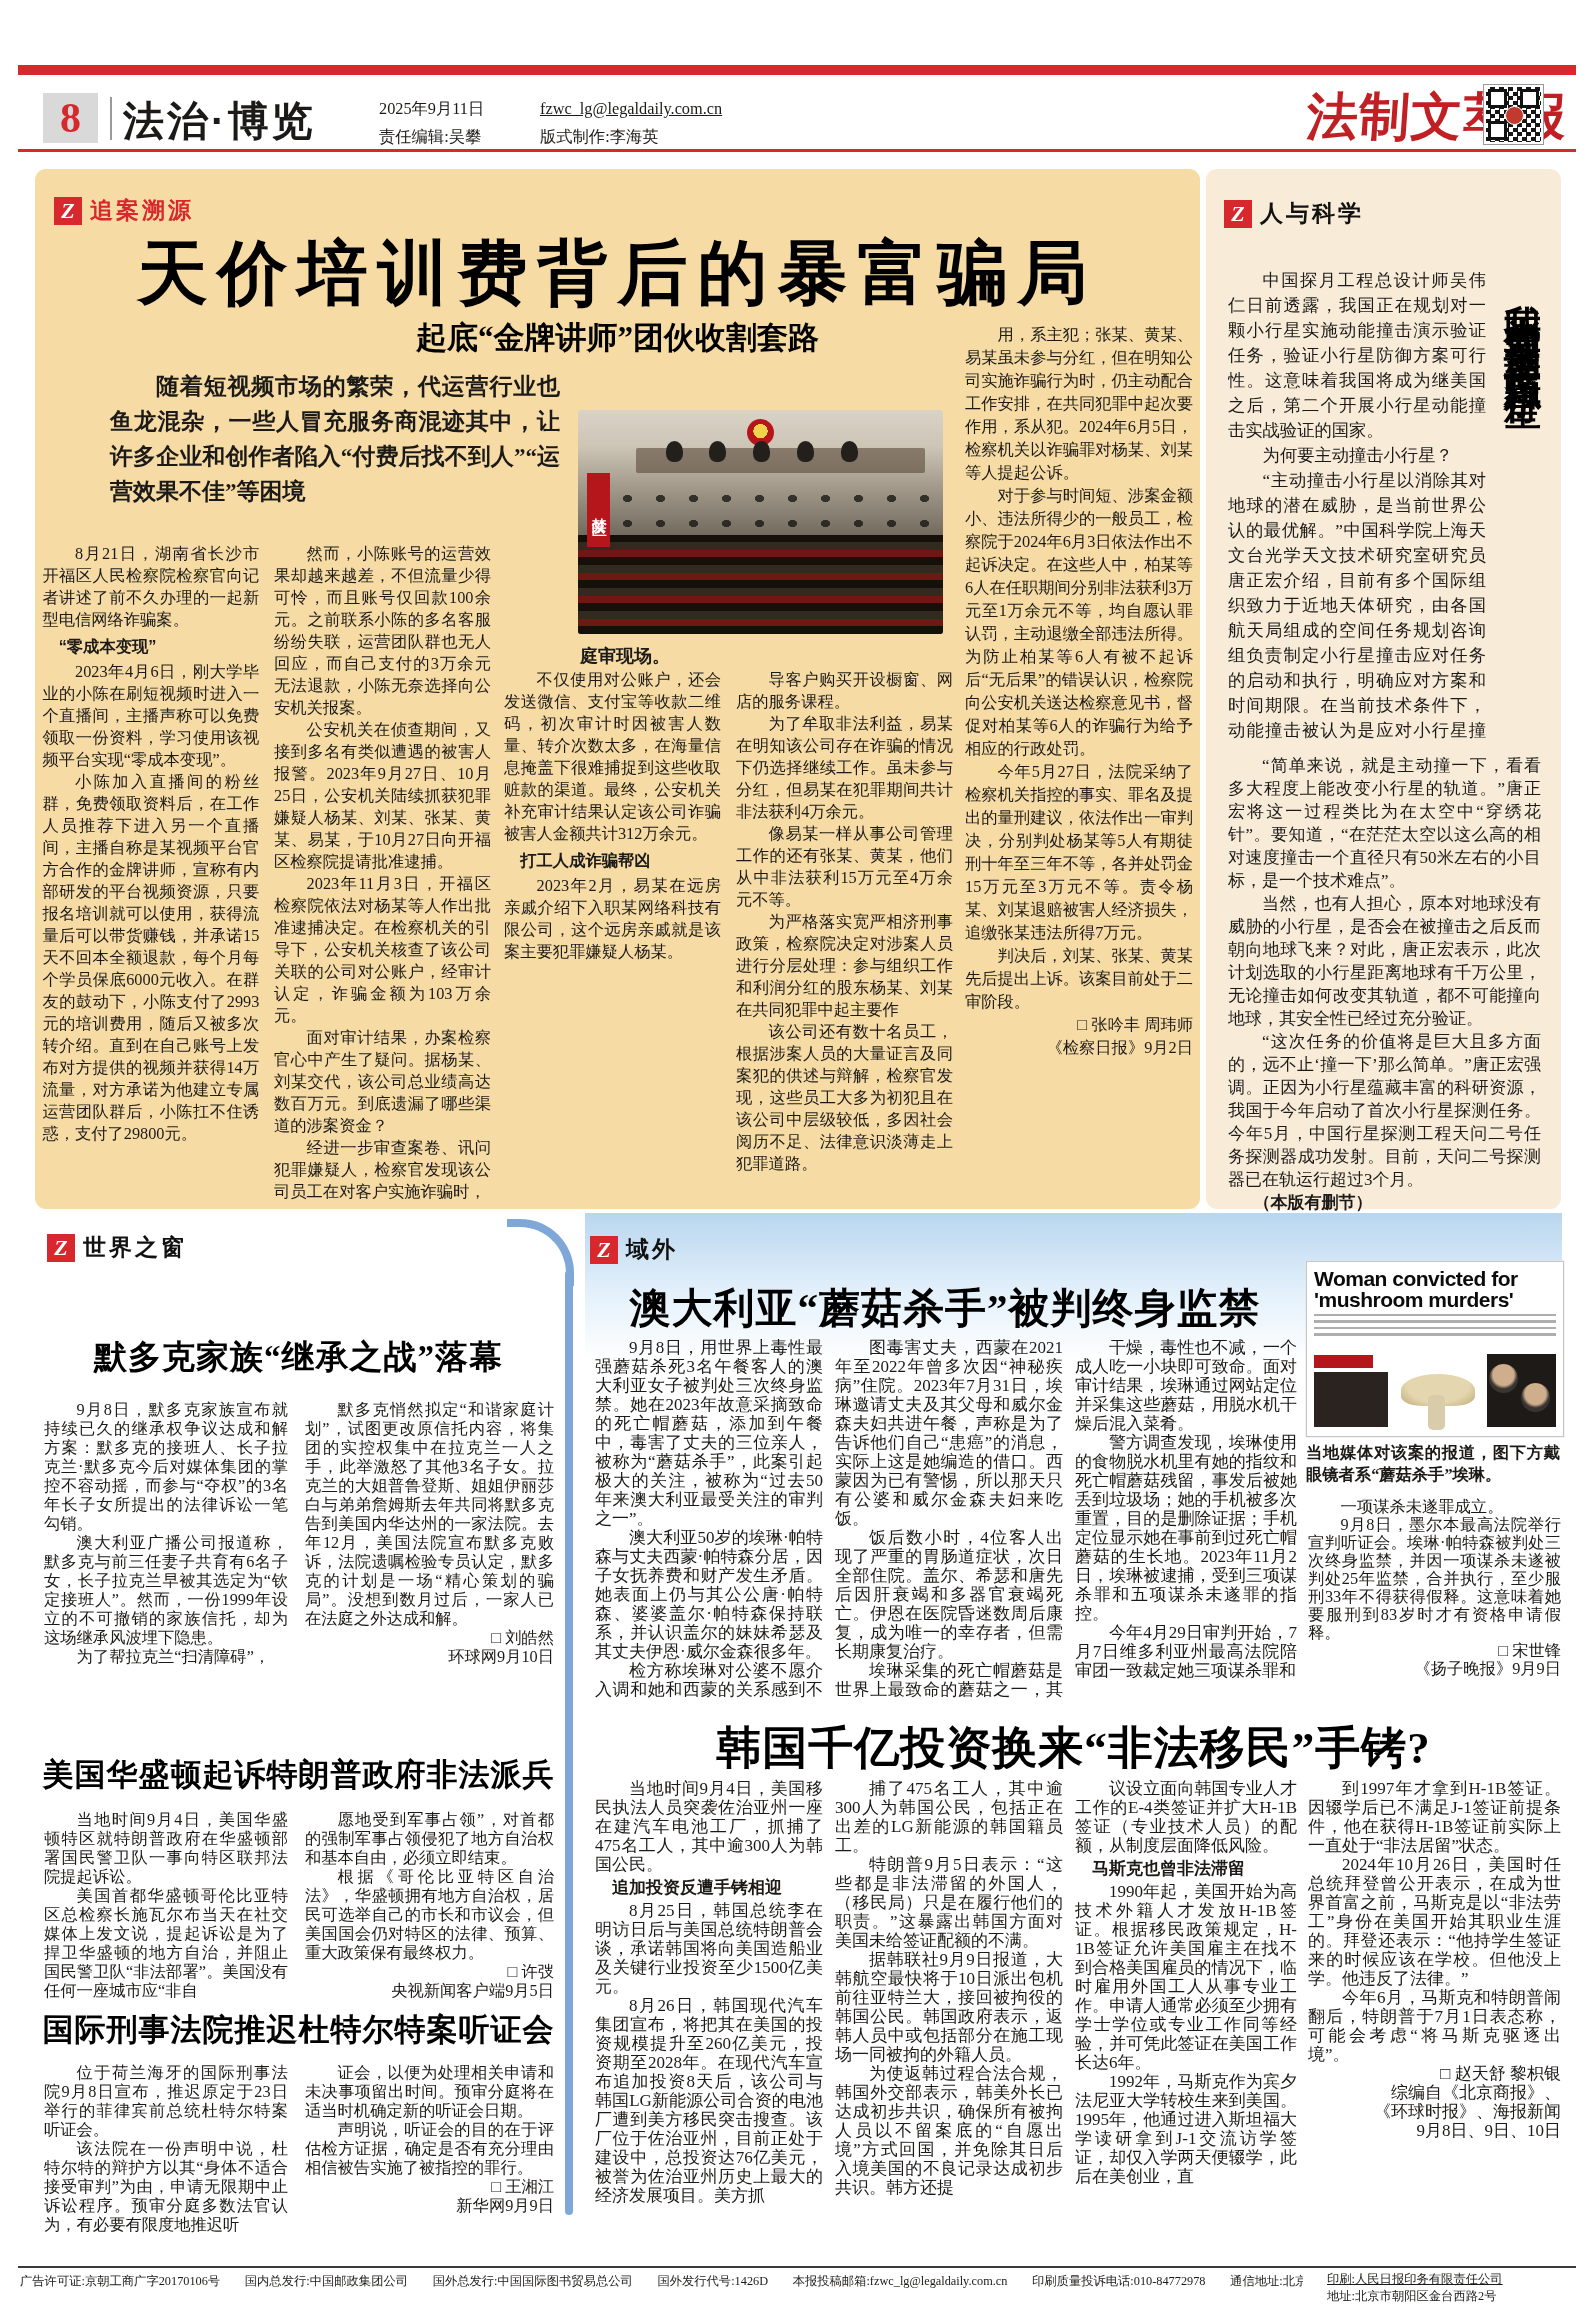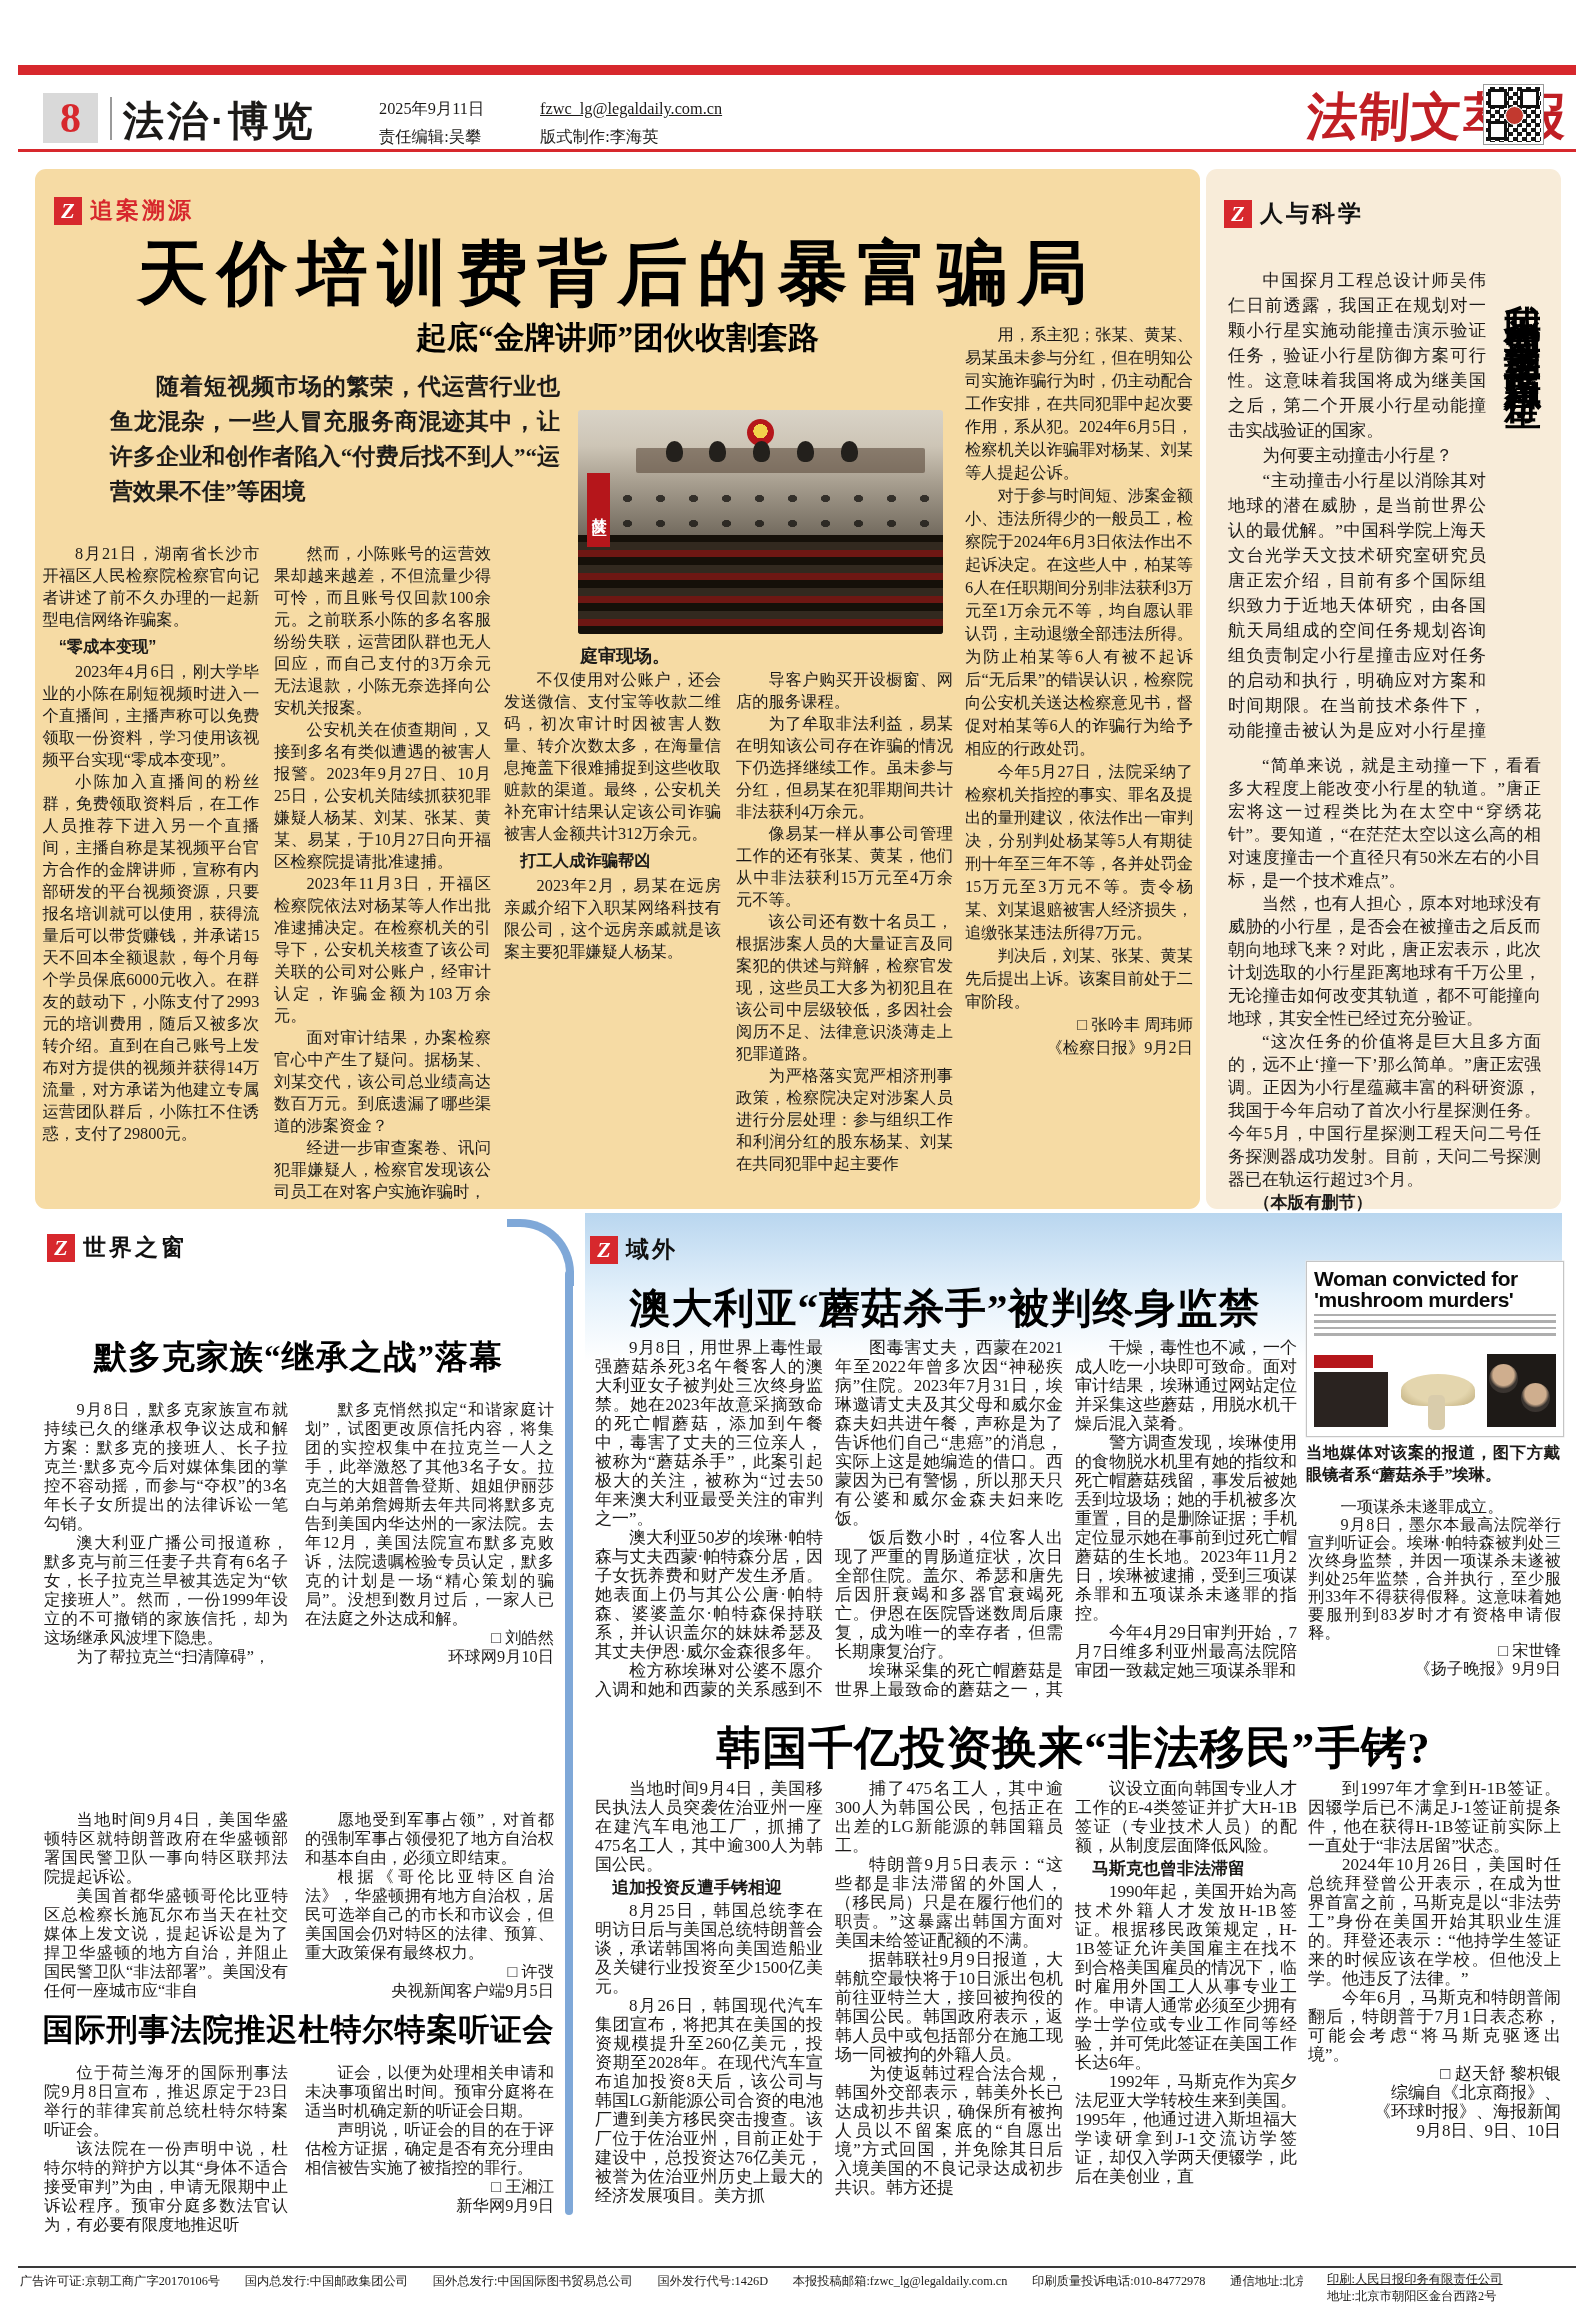--- a/index.html
+++ b/index.html
@@ -141,22 +141,22 @@
       </div>
     <div class="col main-cols" style="left:469px;top:500px;width:217px;height:538px;">
         <p class="para">不仅使用对公账户，还会发送微信、支付宝等收款二维码，初次审计时因被害人数量、转介次数太多，在海量信息掩盖下很难捕捉到这些收取赃款的渠道。最终，公安机关补充审计结果认定该公司诈骗被害人金额共计312万余元。</p>
         <p class="para sub">打工人成诈骗帮凶</p>
         <p class="para">2023年2月，易某在远房亲戚介绍下入职某网络科技有限公司，这个远房亲戚就是该案主要犯罪嫌疑人杨某。</p>
       </div>
     <div class="col main-cols" style="left:701px;top:500px;width:217px;height:538px;">
         <p class="para">导客户购买开设橱窗、网店的服务课程。</p>
         <p class="para">为了牟取非法利益，易某在明知该公司存在诈骗的情况下仍选择继续工作。虽未参与分红，但易某在犯罪期间共计非法获利4万余元。</p>
         <p class="para">像易某一样从事公司管理工作的还有张某、黄某，他们从中非法获利15万元至4万余元不等。</p>
+        <p class="para">为严格落实宽严相济刑事政策，检察院决定对涉案人员进行分层处理：参与组织工作和利润分红的股东杨某、刘某在共同犯罪中起主要作</p>
         <p class="para">该公司还有数十名员工，根据涉案人员的大量证言及同案犯的供述与辩解，检察官发现，这些员工大多为初犯且在该公司中层级较低，多因社会阅历不足、法律意识淡薄走上犯罪道路。</p>
-        <p class="para">为严格落实宽严相济刑事政策，检察院决定对涉案人员进行分层处理：参与组织工作和利润分红的股东杨某、刘某在共同犯罪中起主要作</p>
       </div>
     <div class="col c5" style="left:930px;top:154px;width:228px;height:883px;">
       <span><p class="para">用，系主犯；张某、黄某、易某虽未参与分红，但在明知公司实施诈骗行为时，仍主动配合工作安排，在共同犯罪中起次要作用，系从犯。2024年6月5日，检察机关以诈骗罪对杨某、刘某等人提起公诉。</p><p class="para">对于参与时间短、涉案金额小、违法所得少的一般员工，检察院于2024年6月3日依法作出不起诉决定。在这些人中，柏某等6人在任职期间分别非法获利3万元至1万余元不等，均自愿认罪认罚，主动退缴全部违法所得。为防止柏某等6人有被不起诉后“无后果”的错误认识，检察院向公安机关送达检察意见书，督促对柏某等6人的诈骗行为给予相应的行政处罚。</p><p class="para">今年5月27日，法院采纳了检察机关指控的事实、罪名及提出的量刑建议，依法作出一审判决，分别判处杨某等5人有期徒刑十年至三年不等，各并处罚金15万元至3万元不等。责令杨某、刘某退赔被害人经济损失，追缴张某违法所得7万元。</p><p class="para">判决后，刘某、张某、黄某先后提出上诉。该案目前处于二审阶段。</p></span>
       <div class="byline">
           <span class="bl">□ 张吟丰 周玮师</span>
           <span class="bl">《检察日报》9月2日</span>
         </div>
     </div>
   </div>
 
@@ -198,20 +198,21 @@
       <p class="para">为了帮拉克兰“扫清障碍”，</p>
     </div>
   <div class="col world-cols" style="left:305px;top:1400px;width:249px;height:289px;">
     <span><p class="para">默多克悄然拟定“和谐家庭计划”，试图更改原信托内容，将集团的实控权集中在拉克兰一人之手，此举激怒了其他3名子女。拉克兰的大姐普鲁登斯、姐姐伊丽莎白与弟弟詹姆斯去年共同将默多克告到美国内华达州的一家法院。去年12月，美国法院宣布默多克败诉，法院遗嘱检验专员认定，默多克的计划是一场“精心策划的骗局”。没想到数月过后，一家人已在法庭之外达成和解。</p></span>
     <div class="byline">
         <span class="bl">□ 刘皓然</span>
         <span class="bl">环球网9月10日</span>
       </div>
   </div>
 
+  <div class="abs headline h-md" style="left:42px;width:513px;top:1754px;font-size:31px;">美国华盛顿起诉特朗普政府非法派兵</div>
   <div class="col world-cols" style="left:44px;top:1810px;width:244px;height:192px;">
       <p class="para">当地时间9月4日，美国华盛顿特区就特朗普政府在华盛顿部署国民警卫队一事向特区联邦法院提起诉讼。</p>
       <p class="para">美国首都华盛顿哥伦比亚特区总检察长施瓦尔布当天在社交媒体上发文说，提起诉讼是为了捍卫华盛顿的地方自治，并阻止国民警卫队“非法部署”。美国没有任何一座城市应“非自</p>
     </div>
   <div class="col world-cols" style="left:305px;top:1810px;width:249px;height:192px;">
     <span><p class="para">愿地受到军事占领”，对首都的强制军事占领侵犯了地方自治权和基本自由，必须立即结束。</p><p class="para">根据《哥伦比亚特区自治法》，华盛顿拥有地方自治权，居民可选举自己的市长和市议会，但美国国会仍对特区的法律、预算、重大政策保有最终权力。</p></span>
     <div class="byline">
         <span class="bl">□ 许弢</span>
         <span class="bl">央视新闻客户端9月5日</span>
       </div>

